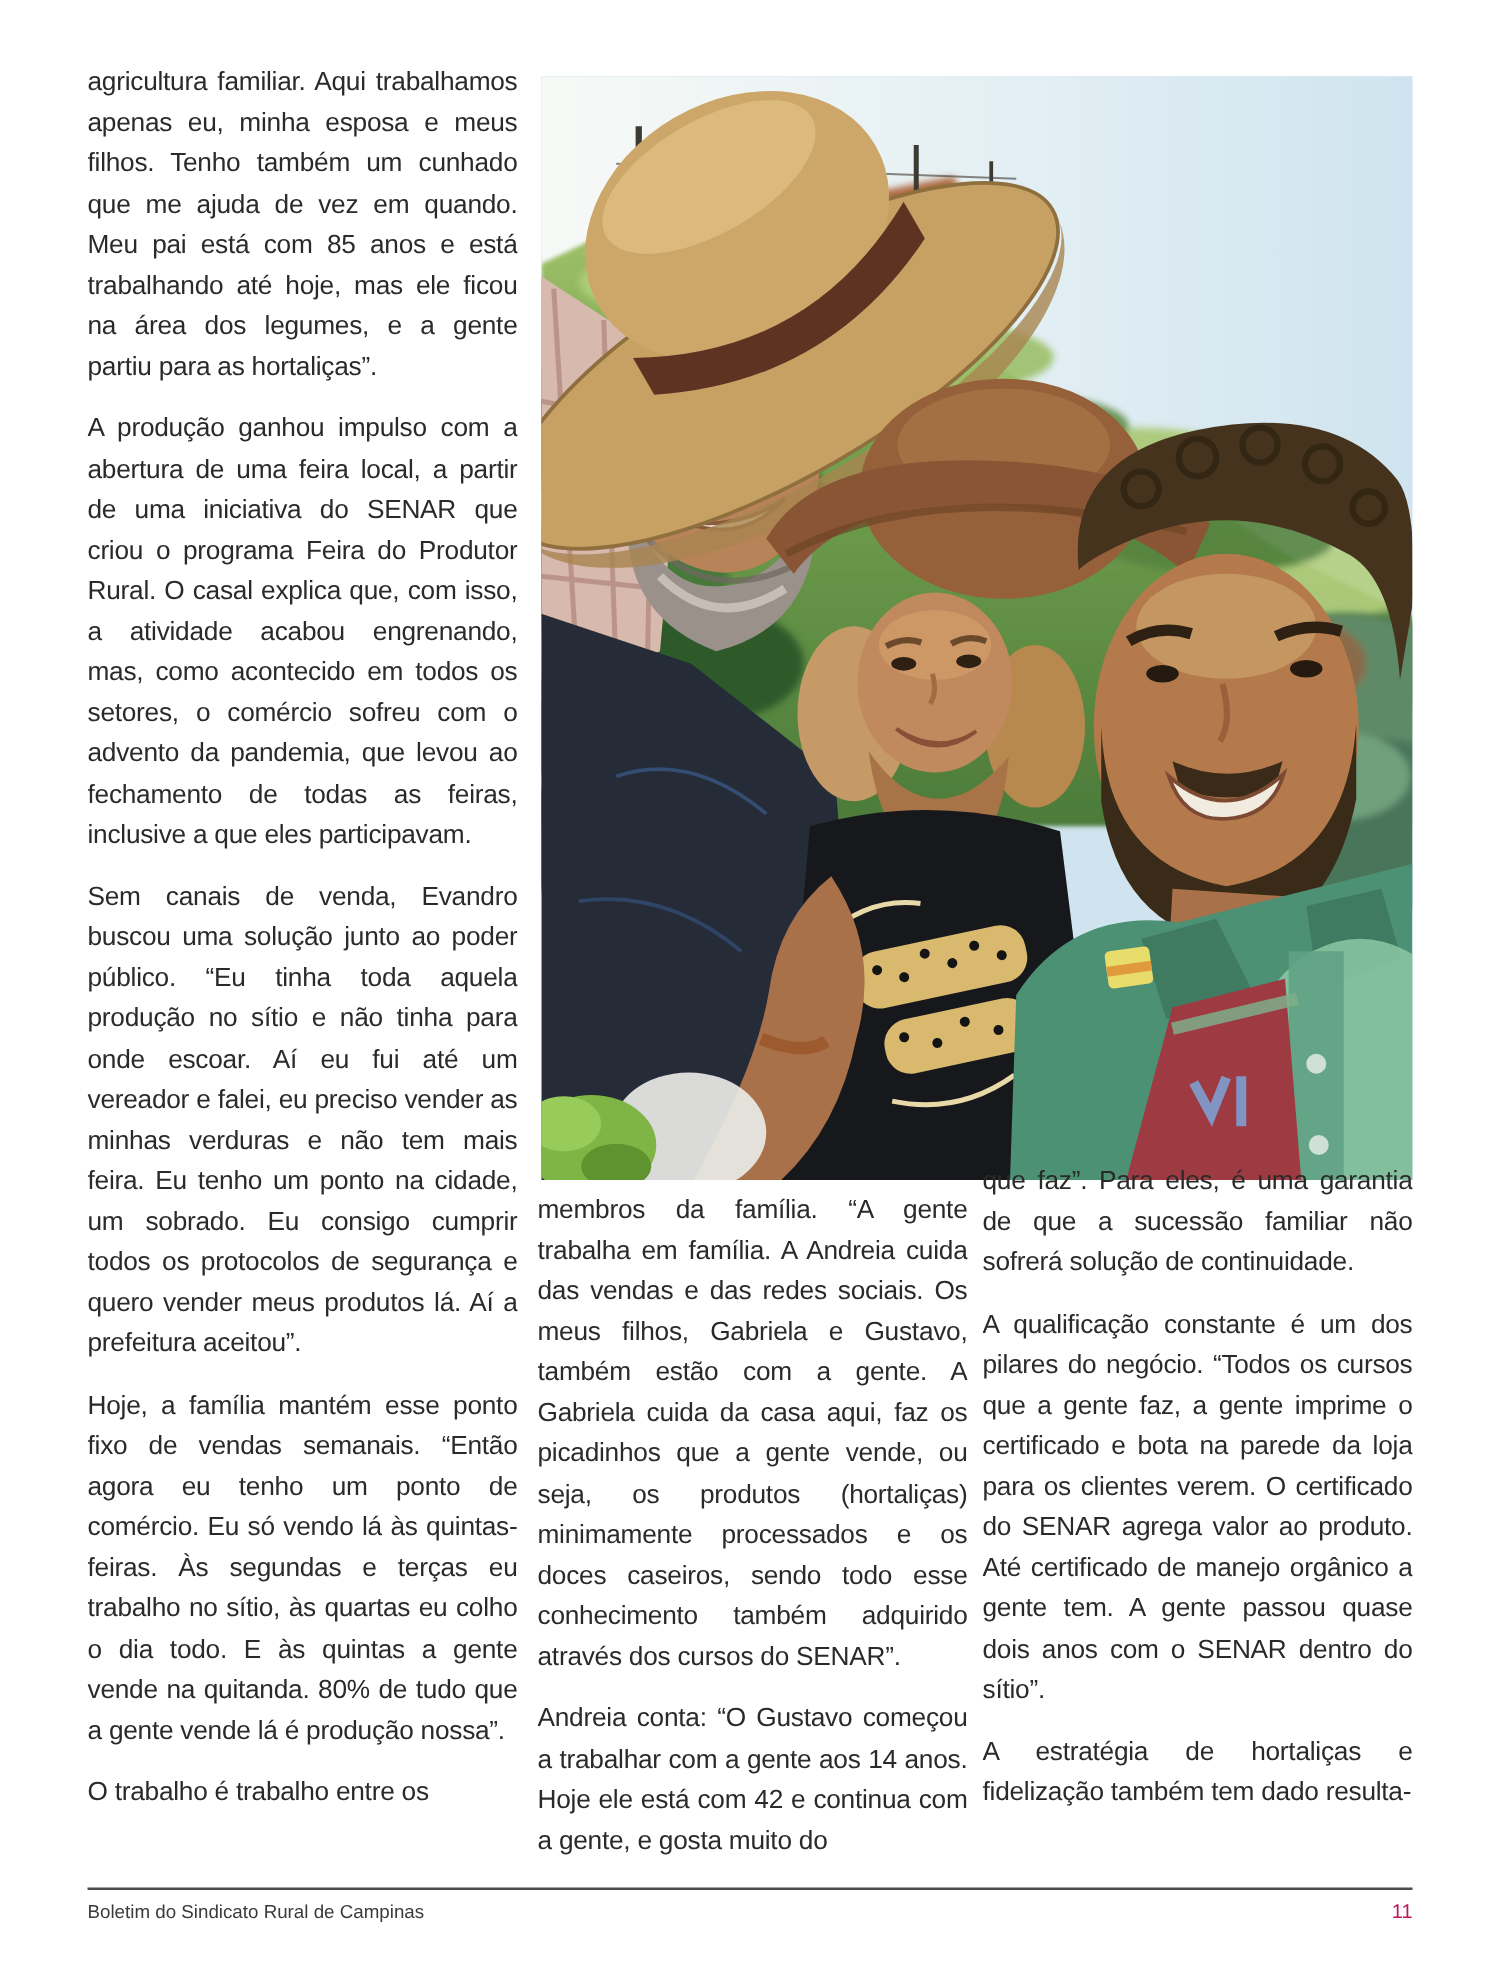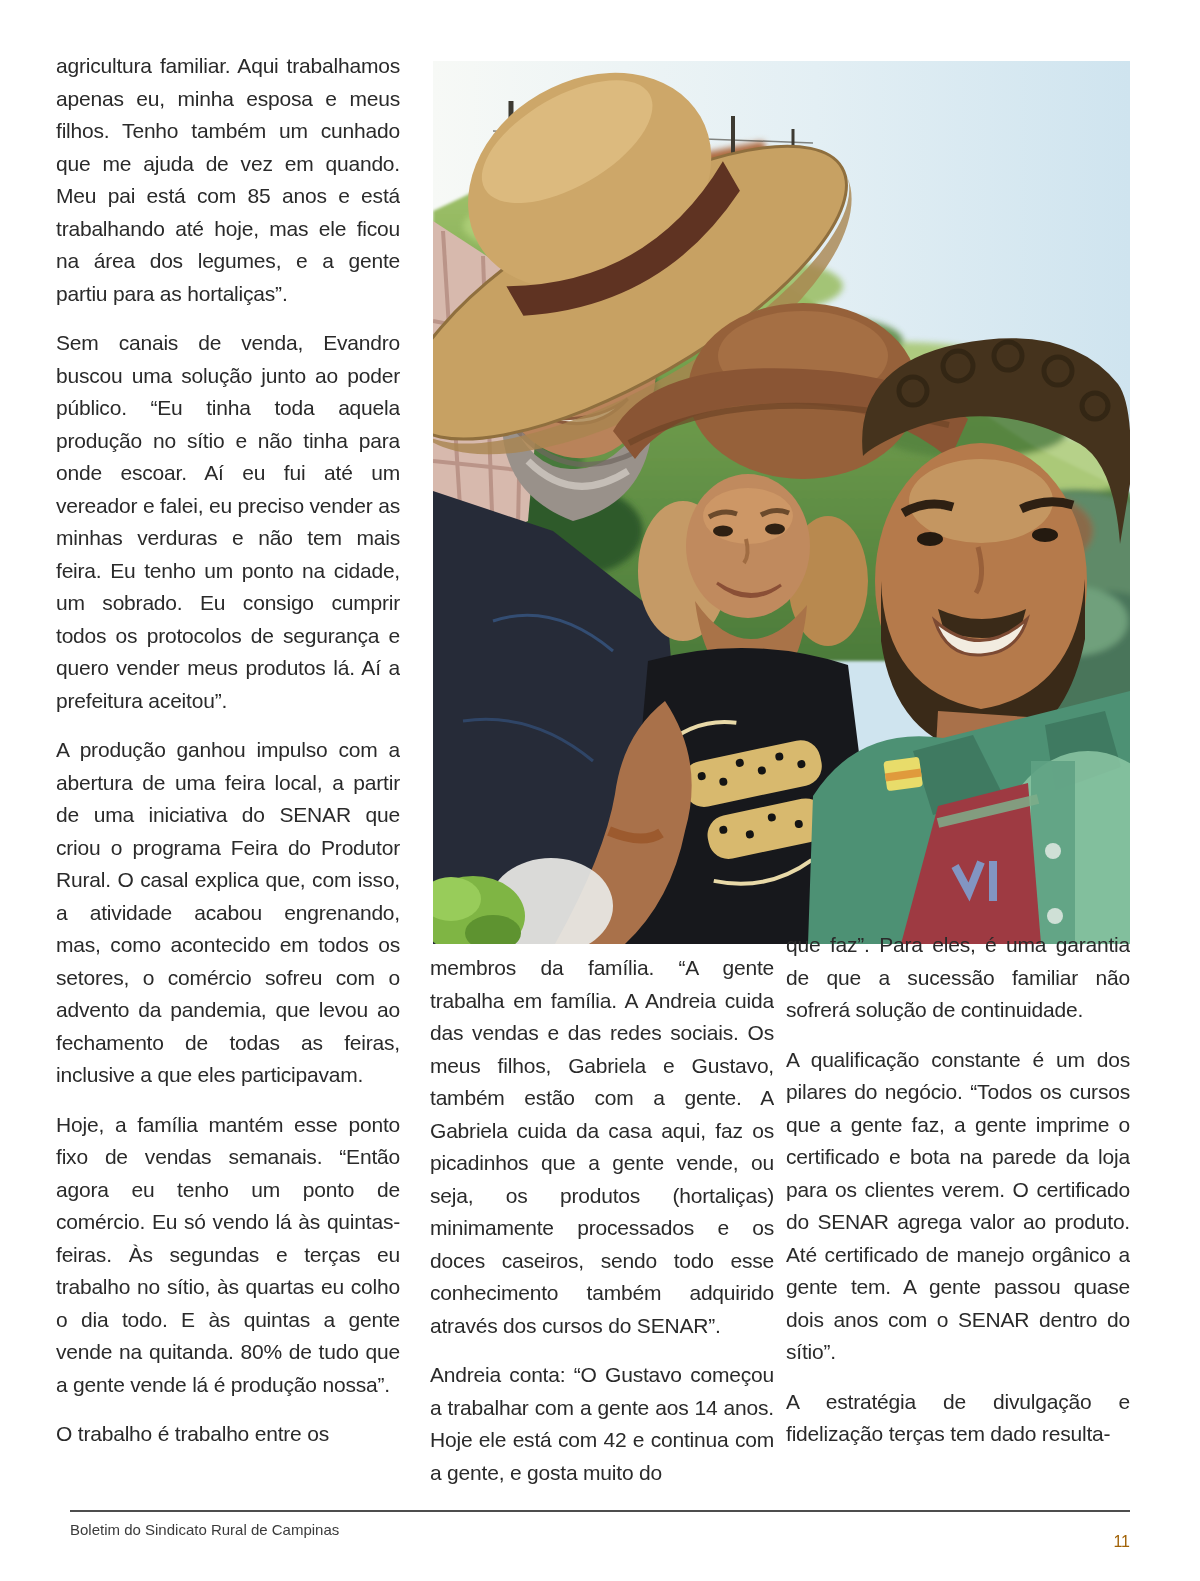--- a/index.html
+++ b/index.html
@@ -13,48 +13,48 @@
   .col{
     position:absolute;
     color:#2a2a2a;
     font-size:21px;
     line-height:32.5px;
     text-align:justify;
     letter-spacing:-0.2px;
     overflow:hidden;
   }
   .col p{margin:0 0 17px 0;}
-  .col-left{left:56px;top:50px;width:344px;height:1440px;}
+  .col-left{left:70px;top:50px;width:344px;height:1440px;}
   .col-mid{left:430px;top:952px;width:344px;height:545px;}
   .col-right{left:786px;top:929px;width:344px;height:545px;}
   .photo{
     position:absolute;left:433px;top:61px;width:697px;height:883px;
     overflow:hidden;background:#cfe4ef;
   }
   .photo svg{display:block;width:100%;height:100%;}
   .footer-rule{
     position:absolute;left:70px;top:1510px;width:1060px;height:2px;
     background:#4d4d4d;
   }
   .footer{
     position:absolute;left:70px;top:1521px;width:1060px;
     display:flex;justify-content:space-between;align-items:flex-start;
     color:#3b3b3b;font-size:15px;
   }
-  .footer .pagenum{color:#a16207;font-size:16px;margin-top:12px;}
+  .footer .pagenum{color:#be185d;font-size:16px;}
 </style>
 </head>
 <body>
 
 <div class="page">
 
   <div class="col col-left">
     <p>agricultura familiar. Aqui trabalhamos apenas eu, minha esposa e meus filhos. Tenho também um cunhado que me ajuda de vez em quando. Meu pai está com 85 anos e está trabalhando até hoje, mas ele ficou na área dos legumes, e a gente partiu para as hortaliças”.</p>
+    <p>A produção ganhou impulso com a abertura de uma feira local, a partir de uma iniciativa do SENAR que criou o programa Feira do Produtor Rural. O casal explica que, com isso, a atividade acabou engrenando, mas, como acontecido em todos os setores, o comércio sofreu com o advento da pandemia, que levou ao fechamento de todas as feiras, inclusive a que eles participavam.</p>
     <p>Sem canais de venda, Evandro buscou uma solução junto ao poder público. “Eu tinha toda aquela produção no sítio e não tinha para onde escoar. Aí eu fui até um vereador e falei, eu preciso vender as minhas verduras e não tem mais feira. Eu tenho um ponto na cidade, um sobrado. Eu consigo cumprir todos os protocolos de segurança e quero vender meus produtos lá. Aí a prefeitura aceitou”.</p>
-    <p>A produção ganhou impulso com a abertura de uma feira local, a partir de uma iniciativa do SENAR que criou o programa Feira do Produtor Rural. O casal explica que, com isso, a atividade acabou engrenando, mas, como acontecido em todos os setores, o comércio sofreu com o advento da pandemia, que levou ao fechamento de todas as feiras, inclusive a que eles participavam.</p>
     <p>Hoje, a família mantém esse ponto fixo de vendas semanais. “Então agora eu tenho um ponto de comércio. Eu só vendo lá às quintas-feiras. Às segundas e terças eu trabalho no sítio, às quartas eu colho o dia todo. E às quintas a gente vende na quitanda. 80% de tudo que a gente vende lá é produção nossa”.</p>
     <p>O trabalho é trabalho entre os</p>
   </div>
 
   <div class="photo">
     <svg viewBox="0 0 697 883" preserveAspectRatio="none" aria-hidden="true">
       <defs>
         <linearGradient id="sky" x1="0" y1="0" x2="1" y2="0">
           <stop offset="0" stop-color="#f7f9f6"></stop>
           <stop offset="0.55" stop-color="#e3eff4"></stop>
@@ -263,21 +263,21 @@
   </div>
 
   <div class="col col-mid">
     <p>membros da família. “A gente trabalha em família. A Andreia cuida das vendas e das redes sociais. Os meus filhos, Gabriela e Gustavo, também estão com a gente. A Gabriela cuida da casa aqui, faz os picadinhos que a gente vende, ou seja, os produtos (hortaliças) minimamente processados e os doces caseiros, sendo todo esse conhecimento também adquirido através dos cursos do SENAR”.</p>
     <p>Andreia conta: “O Gustavo começou a trabalhar com a gente aos 14 anos. Hoje ele está com 42 e continua com a gente, e gosta muito do</p>
   </div>
 
   <div class="col col-right">
     <p>que faz”. Para eles, é uma garantia de que a sucessão familiar não sofrerá solução de continuidade.</p>
     <p>A qualificação constante é um dos pilares do negócio. “Todos os cursos que a gente faz, a gente imprime o certificado e bota na parede da loja para os clientes verem. O certificado do SENAR agrega valor ao produto. Até certificado de manejo orgânico a gente tem. A gente passou quase dois anos com o SENAR dentro do sítio”.</p>
-    <p>A estratégia de divulgação e fidelização terças tem dado resulta-</p>
+    <p>A estratégia de hortaliças e fidelização também tem dado resulta-</p>
   </div>
 
   <div class="footer-rule"></div>
   <div class="footer">
     <span>Boletim do Sindicato Rural de Campinas</span>
     <span class="pagenum">11</span>
   </div>
 
 </div>
 

